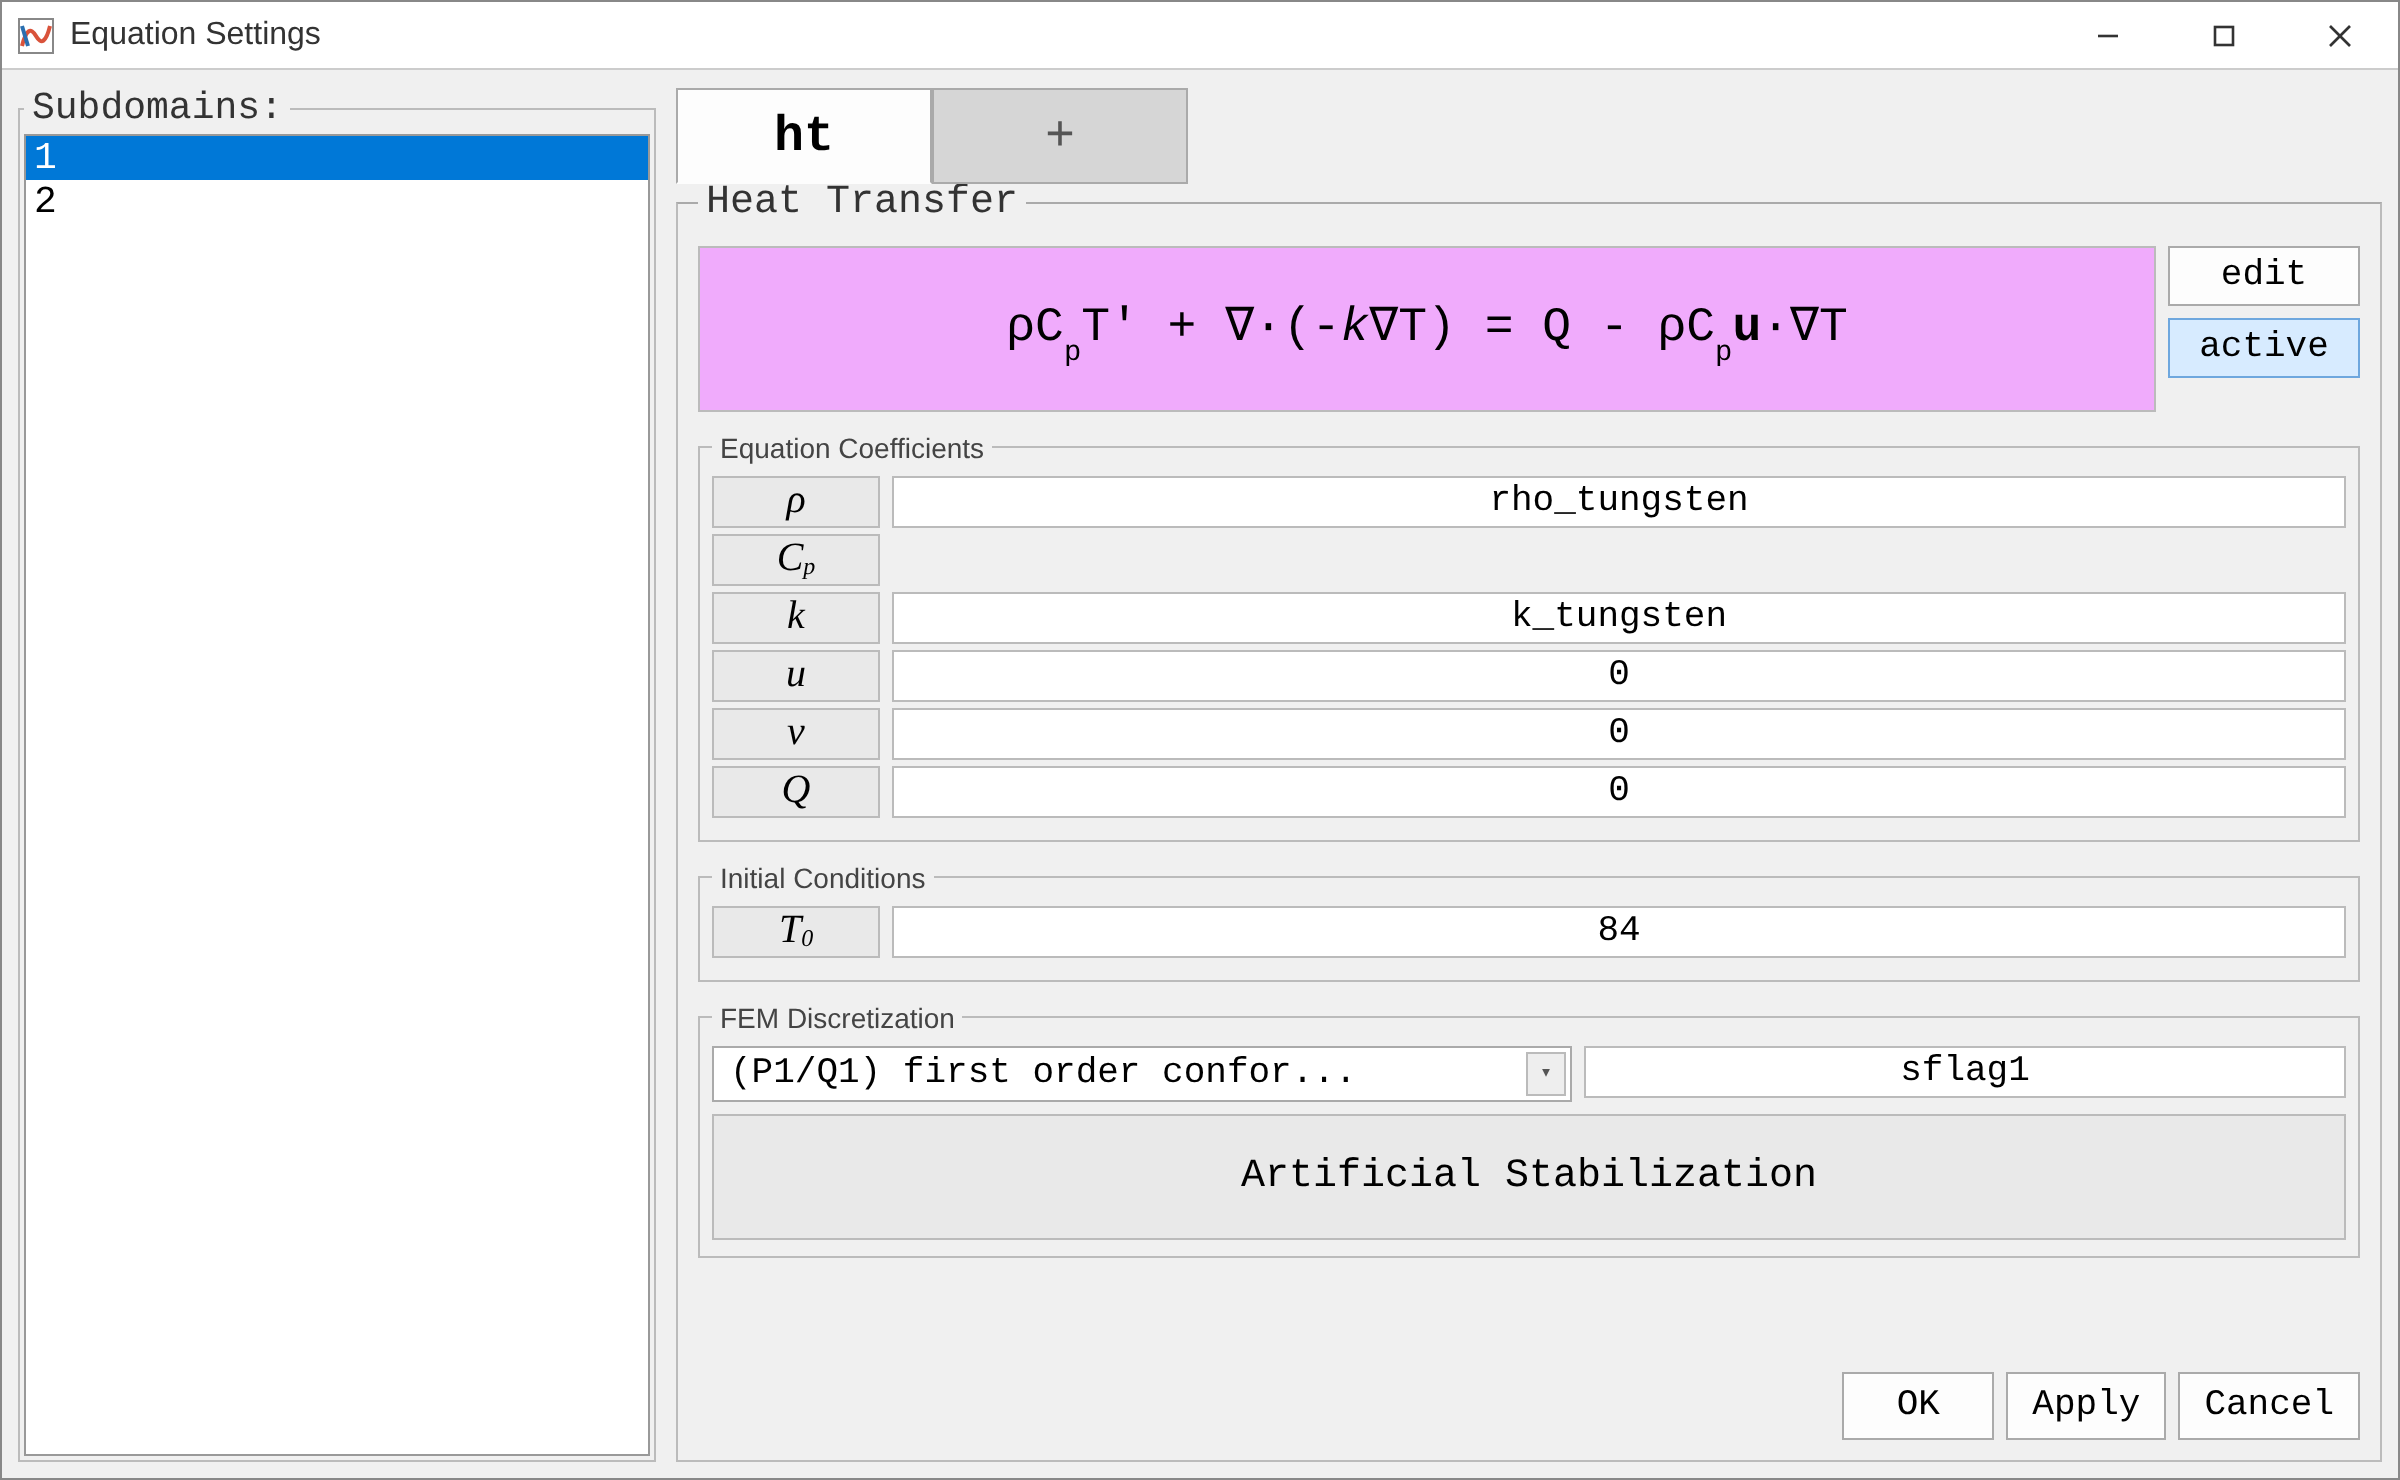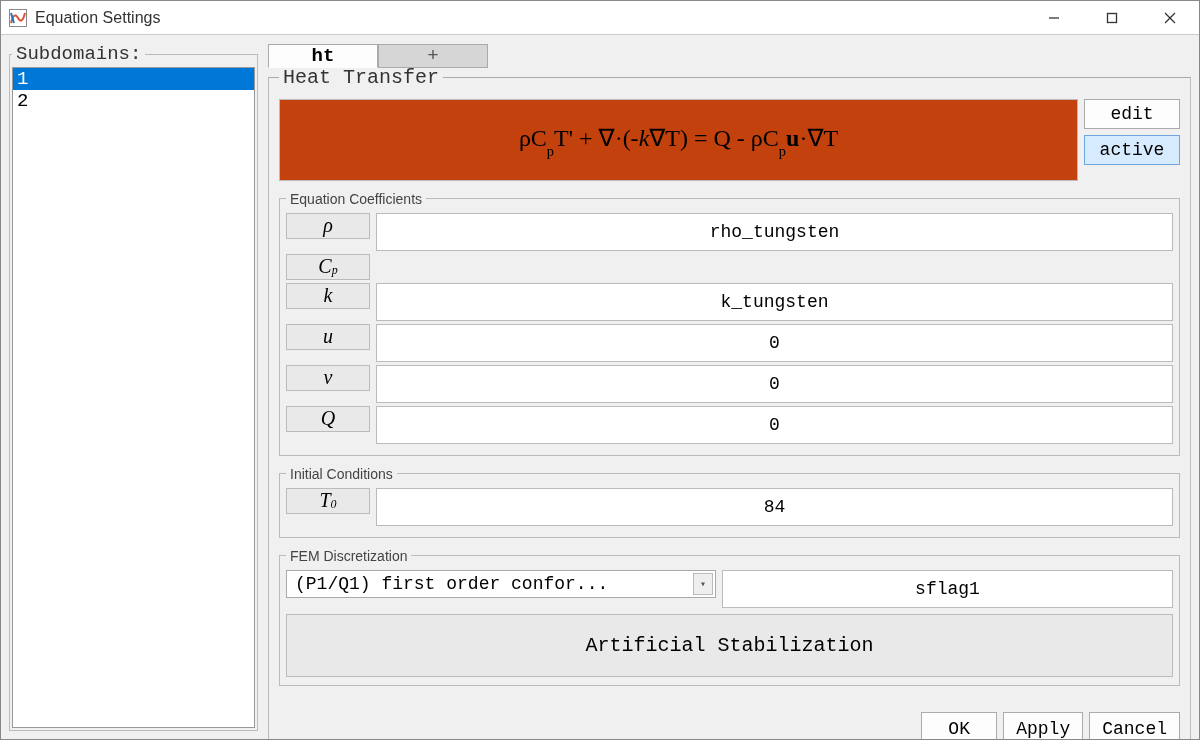--- a/index.html
+++ b/index.html
@@ -52,21 +52,21 @@
     background: #f0f0f0;
   }
   legend {
     font-family: Consolas, "Courier New", monospace;
     font-size: 19px;
     color: #333;
     padding: 0 4px;
     background: #f0f0f0;
   }
   .left-panel {
-    width: 249px;
+    width: 319px;
     display: flex;
     flex-direction: column;
   }
   .left-panel fieldset {
     flex: 1 1 auto;
     padding: 2px;
     position: relative;
   }
   .listbox {
     width: 100%;
@@ -91,25 +91,25 @@
     display: flex;
     flex-direction: column;
     min-width: 0;
   }
   .tabs {
     display: flex;
     gap: 0;
     height: 48px;
   }
   .tab {
-    width: 110px;
+    width: 128px;
     border: 1px solid #aaa;
     display: flex; align-items: center; justify-content: center;
     font-family: Consolas, "Courier New", monospace;
-    font-size: 19px;
+    font-size: 25px;
     background: #e8e8e8;
     position: relative;
     top: 1px;
     cursor: default;
   }
   .tab.active {
     background: #fdfdfd;
     font-weight: bold;
     border-bottom: 1px solid #fdfdfd;
   }
@@ -129,25 +129,25 @@
   .ht-fieldset > legend {
     font-size: 20px;
   }
   .eqrow {
     display: flex;
     gap: 6px;
   }
   .eqbox {
     flex: 1 1 auto;
     border: 1px solid #bbb;
-    background: #c2410c;
+    background: #f0abfc;
     display: flex;
     align-items: center;
     justify-content: center;
-    font-family: Liberation Serif, serif;
+    font-family: Liberation Mono, monospace;
     font-size: 24px;
     padding: 24px 8px;
   }
   .eq-buttons {
     display: flex;
     flex-direction: column;
     gap: 6px;
     width: 96px;
   }
   .btn {
@@ -188,21 +188,21 @@
     position: relative;
   }
   .coeff-input {
     flex: 1 1 auto;
     border: 1px solid #bbb;
     background: #fff;
     font-family: Consolas, "Courier New", monospace;
     font-size: 18px;
     text-align: center;
     padding: 1px 4px;
-    height: 38px;
+    height: 26px;
     outline: none;
   }
   .fem-row { display: flex; gap: 6px; }
   .select {
     flex: 0 0 430px;
     border: 1px solid #aaa;
     background: #fff;
     font-family: Consolas, "Courier New", monospace;
     font-size: 18px;
     height: 28px;

